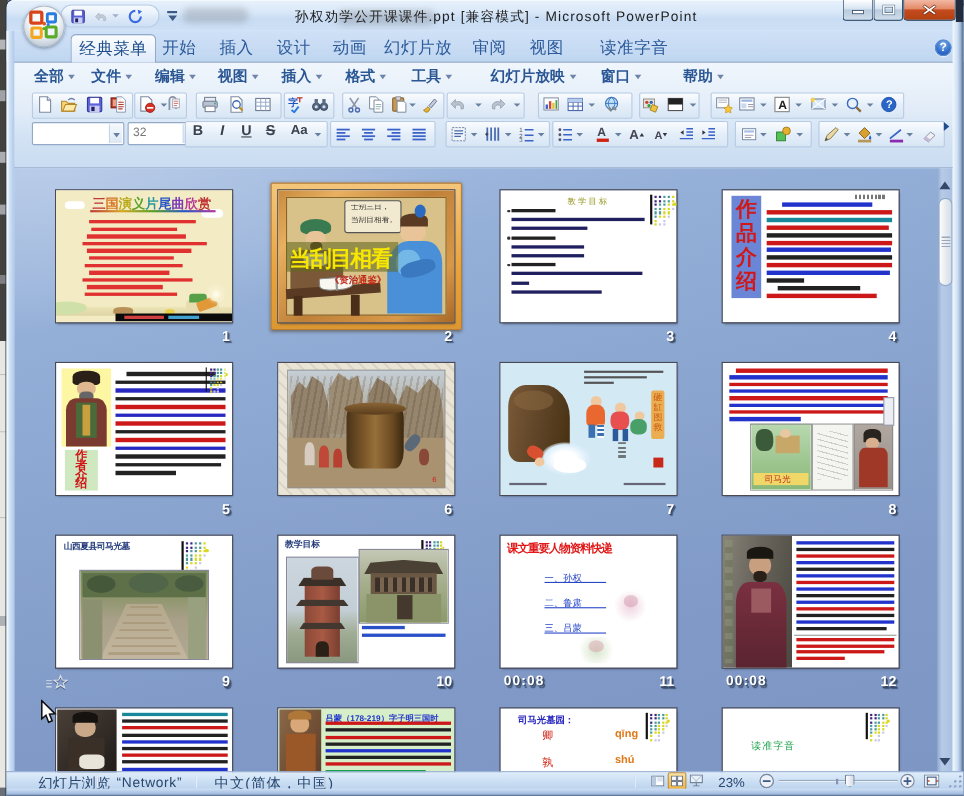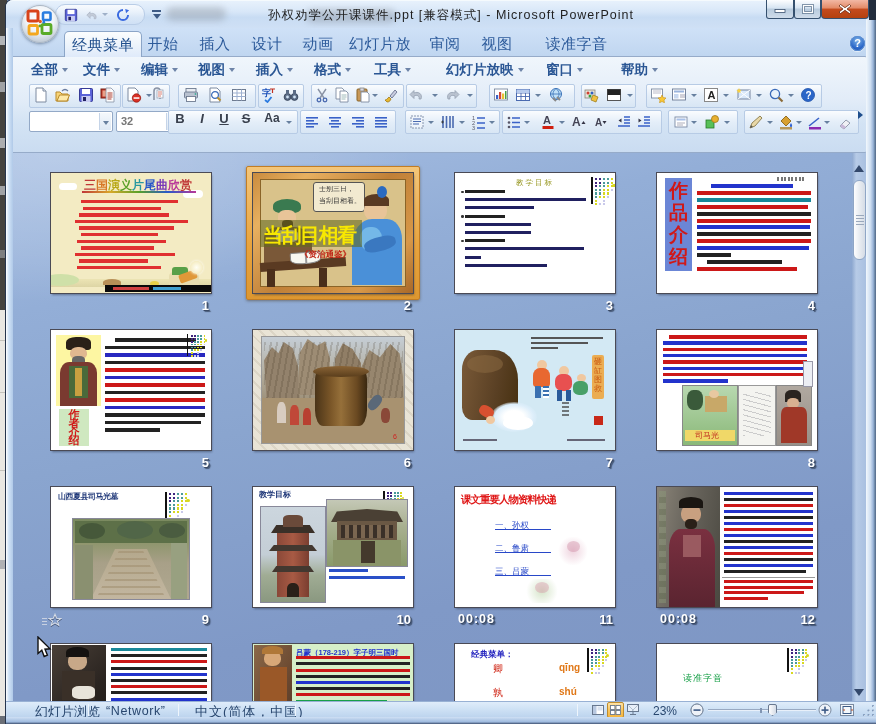--- a/index.html
+++ b/index.html
@@ -391,21 +391,21 @@
         <svg width="16" height="16" viewBox="0 0 16 16" style="position:absolute;left:2px;top:2px;">
           <circle cx="8" cy="8" r="6.5" fill="#2a66c8" stroke="#1c4fa8" stroke-width="0.8"></circle>
           <text x="5.4" y="11.5" font-size="10" font-weight="bold" fill="#fff" font-family="Liberation Sans">?</text>
         </svg>
       </div>
     </div>
   <div id="tb2" class="abs" style="left:0;top:52px;width:861px;height:26px;">
       <div class="combo" style="left:21px;top:2px;width:84px;">
         <div class="da"></div>
       </div>
-      <div class="combo" style="left:108px;top:2px;width:64px;color:#777;font-size:11px;font-weight:bold;">
+      <div class="combo" style="left:108px;top:2px;width:64px;color:#777;font-size:11px;">
         <span style="position:absolute;left:4px;top:3px;">32</span>
         <div class="da"></div>
       </div>
       <div class="tbgroup" style="left:160px;top:1px;width:130px;"></div>
       <div class="tbgroup" style="left:292px;top:1px;width:96px;"></div>
       <div class="tbgroup" style="left:397px;top:1px;width:95px;"></div>
       <div class="tbgroup" style="left:494px;top:1px;width:160px;"></div>
       <div class="tbgroup" style="left:660px;top:1px;width:70px;"></div>
       <div class="tbgroup" style="left:736px;top:1px;width:115px;"></div>
       <div class="tbtn" style="left:162px;top:2px;width:20px;text-align:center;font-size:13px;font-weight:bold;color:#39404d;">B</div>
@@ -1070,21 +1070,21 @@
       <div style="position:absolute;left:43px;top:12.2px;width:114px;height:3.0px;background:#cc1818;"></div>
       <div style="position:absolute;left:43px;top:18.4px;width:114px;height:3.0px;background:#222;"></div>
       <div style="position:absolute;left:43px;top:24.6px;width:114px;height:3.0px;background:#cc1818;"></div>
       <div style="position:absolute;left:43px;top:30.8px;width:114px;height:3.0px;background:#222;"></div>
       <div style="position:absolute;left:43px;top:37.0px;width:114px;height:3.0px;background:#2233cc;"></div>
       <div style="position:absolute;left:43px;top:43.2px;width:114px;height:3.0px;background:#222;"></div>
       <div style="position:absolute;left:43px;top:49.4px;width:114px;height:3.0px;background:#cc1818;"></div>
       <div style="position:absolute;left:43px;top:55.6px;width:91px;height:3.0px;background:#18a048;"></div>
     </div>
     <div class="slide" style="left:455px;top:644px;height:59px;">
-      <div style="position:absolute;left:16px;top:5px;width:62px;height:10px;font-size:8.5px;font-weight:bold;color:#2828c0;line-height:10px;white-space:nowrap;">经典菜单：</div>
+      <div style="position:absolute;left:16px;top:5px;width:62px;height:10px;font-size:8.5px;font-weight:bold;color:#2828c0;line-height:10px;white-space:nowrap;">司马光墓园：</div>
       <div style="position:absolute;left:38px;top:18px;width:14px;height:11px;font-size:10px;color:#d02818;">卿</div>
       <div style="position:absolute;left:104px;top:18px;width:32px;height:11px;font-size:10px;color:#e07818;font-weight:bold;">qīng</div>
       <div style="position:absolute;left:38px;top:42px;width:14px;height:11px;font-size:10px;color:#d02818;">孰</div>
       <div style="position:absolute;left:104px;top:42px;width:30px;height:11px;font-size:10px;color:#e07818;font-weight:bold;">shú</div>
       <div style="position:absolute;left:132px;top:4px;">
         <div style="position:absolute;left:0;top:0;width:1.6px;height:24.3px;background:#111;"></div>
         <div style="position:absolute;left:4.0px;top:1.0px;width:2.1px;height:2.1px;background:#40257f;"></div>
         <div style="position:absolute;left:7.5px;top:1.0px;width:2.1px;height:2.1px;background:#40257f;"></div>
         <div style="position:absolute;left:11.0px;top:1.0px;width:2.1px;height:2.1px;background:#4a9a9a;"></div>
         <div style="position:absolute;left:14.5px;top:1.0px;width:2.1px;height:2.1px;background:#4a9a9a;"></div>

